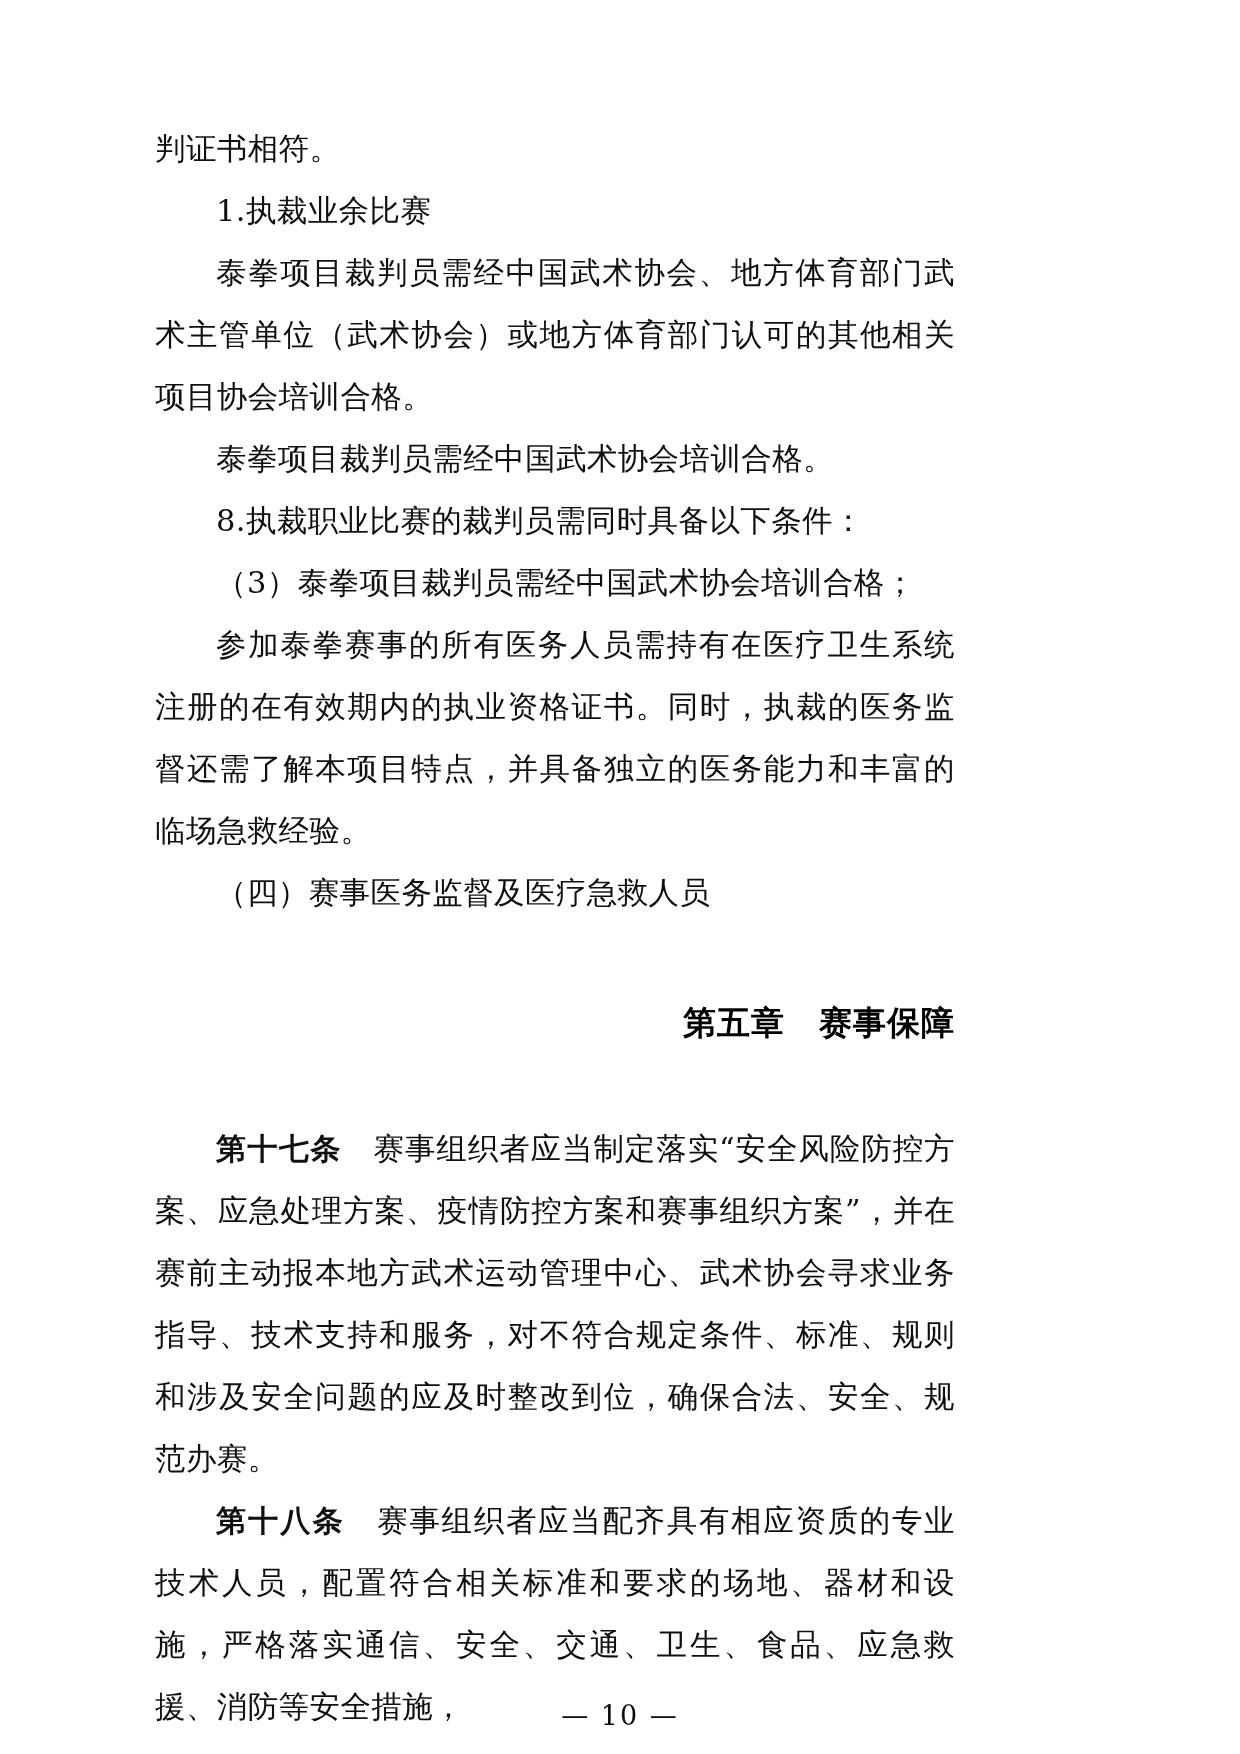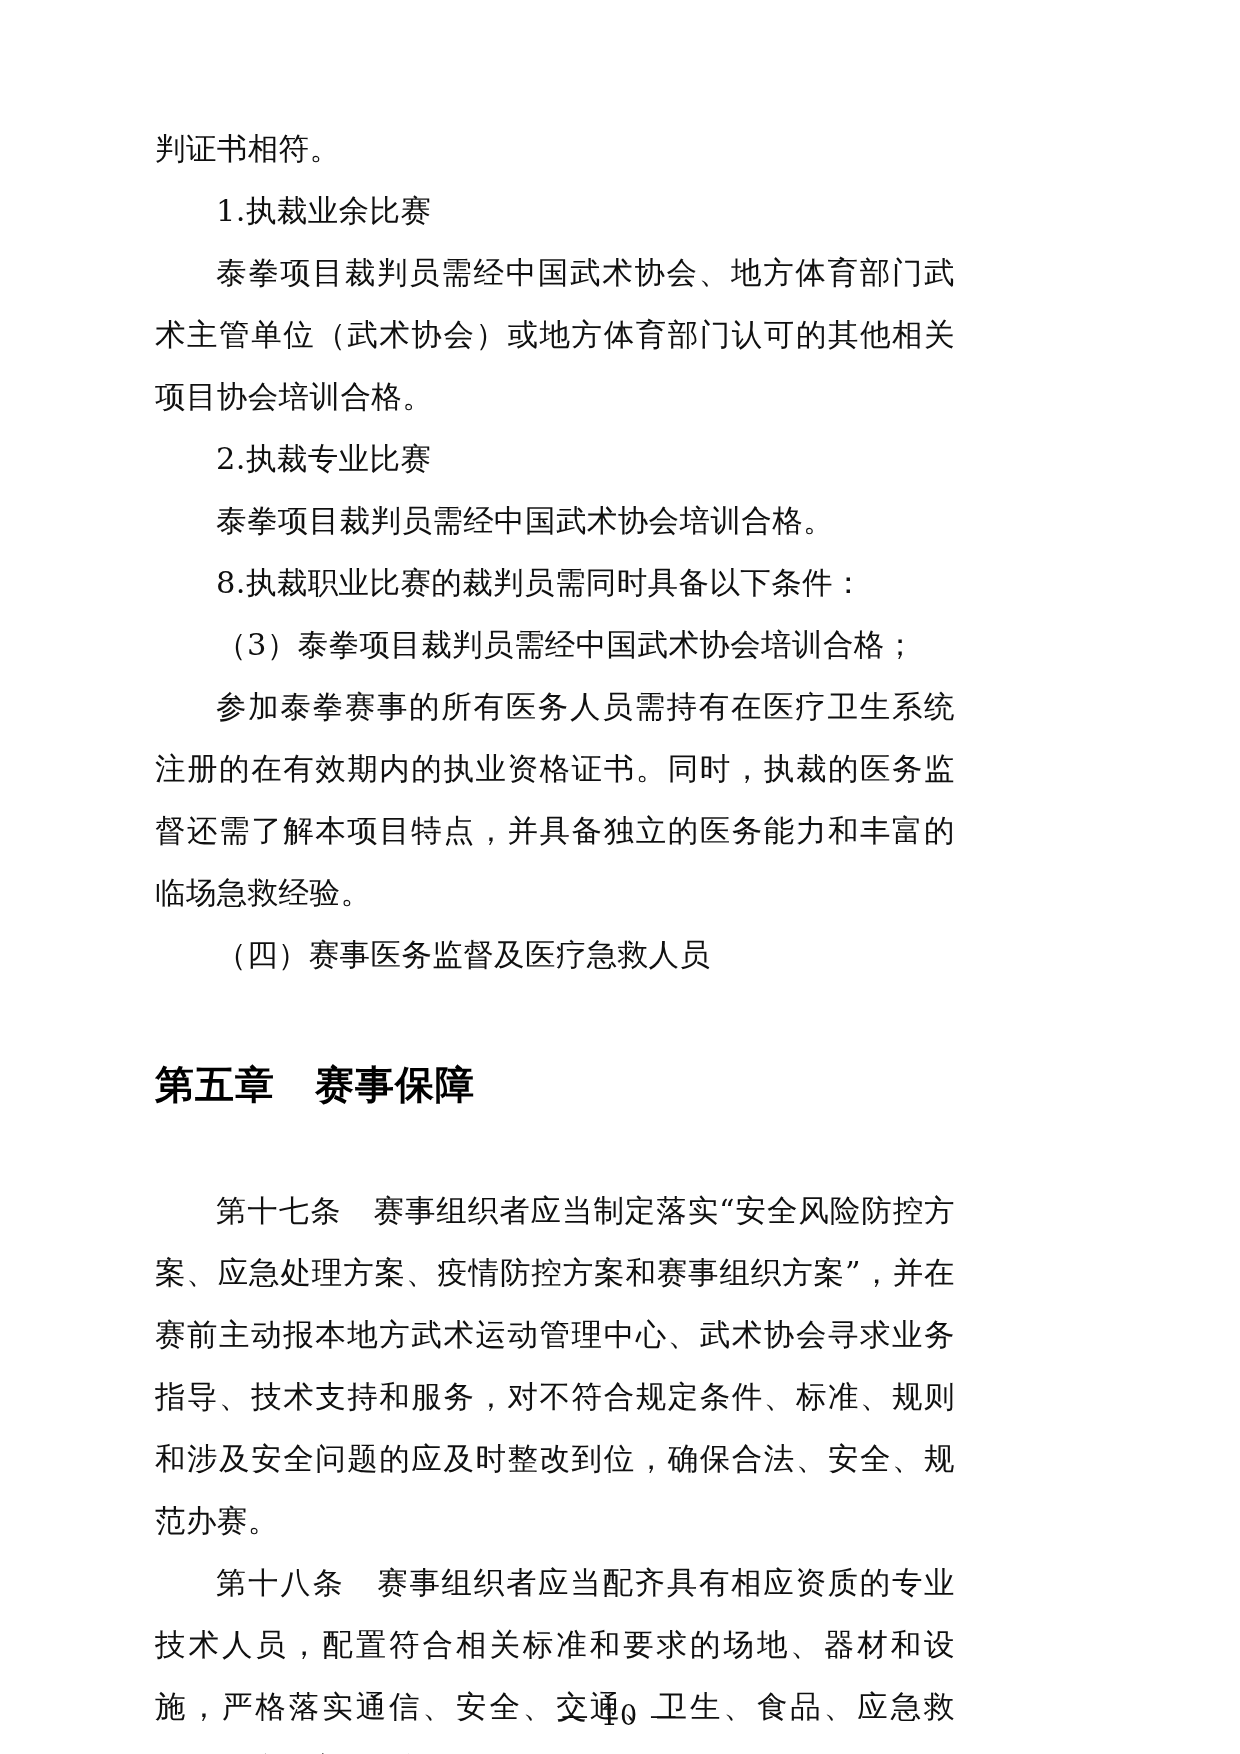--- a/index.html
+++ b/index.html
@@ -41,31 +41,31 @@
     white-space: pre-wrap;
   }
   .para.indent1 {
     text-indent: 61px;
   }
   .para.flush {
     text-indent: 0;
   }
   
   .bold-run {
-    font-weight: normal;
+    font-weight: bold;
     font-family: "DejaVu Sans", "Liberation Sans", sans-serif;
     font-size: 30px;
     letter-spacing: 1px;
   }
   
   .chapter-heading {
     font-family: "DejaVu Sans", "Liberation Sans", sans-serif;
     font-weight: bold;
-    font-size: 39px;
-    text-align: left;
+    font-size: 33px;
+    text-align: right;
     letter-spacing: 1px;
     margin: 0;
     line-height: 62px;
     color: #000000;
     white-space: pre;
   }
   .gap-before-heading { height: 68px; }
   .gap-after-heading  { height: 64px; }
   .footer {
     position: absolute;
@@ -85,21 +85,20 @@
 <div class="page">
 
   <div class="content">
 
     <p class="para flush">判证书相符。</p>
 
     <p class="para indent1">1.执裁业余比赛</p>
 
     <p class="para indent1">泰拳项目裁判员需经中国武术协会、地方体育部门武术主管单位（武术协会）或地方体育部门认可的其他相关项目协会培训合格。</p>
 
-    <p class="para indent1">2.执裁专业比赛</p>
 
     <p class="para indent1">泰拳项目裁判员需经中国武术协会培训合格。</p>
 
     <p class="para indent1">8.执裁职业比赛的裁判员需同时具备以下条件：</p>
 
     <p class="para indent1">（3）泰拳项目裁判员需经中国武术协会培训合格；</p>
 
 
     <p class="para indent1">参加泰拳赛事的所有医务人员需持有在医疗卫生系统注册的在有效期内的执业资格证书。同时，执裁的医务监督还需了解本项目特点，并具备独立的医务能力和丰富的临场急救经验。</p>
 

